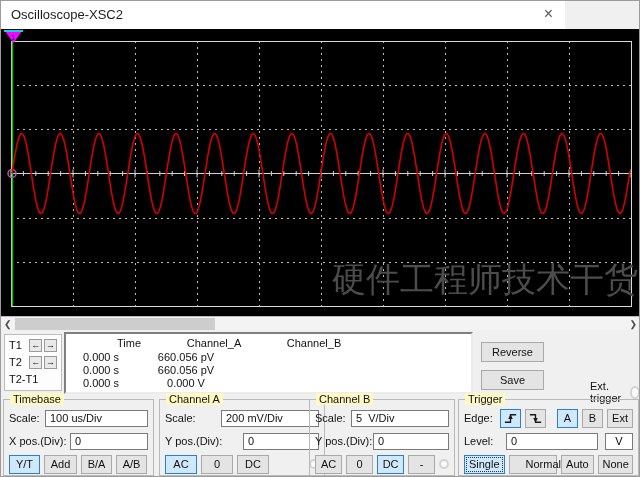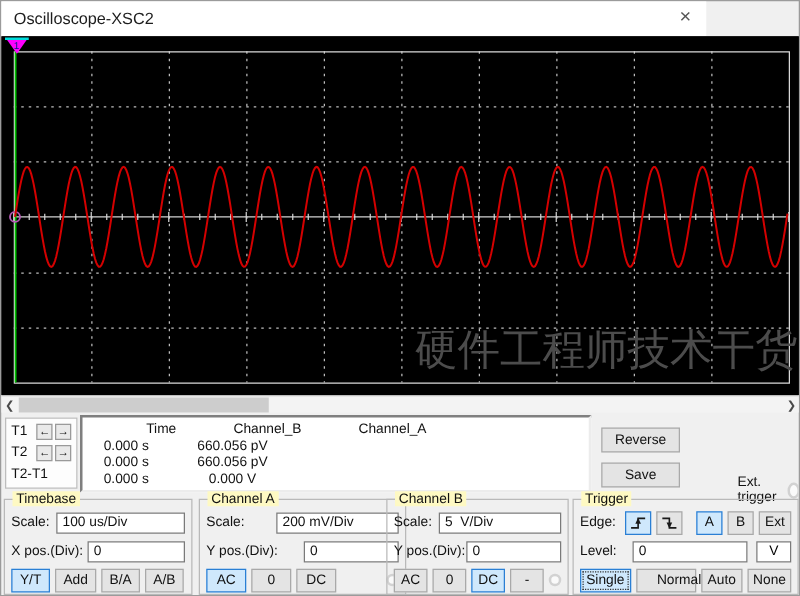--- a/index.html
+++ b/index.html
@@ -170,22 +170,22 @@
       <button class="abtn">→</button>
     </div>
     <div class="crow">
       <span class="clbl wide">T2-T1</span>
     </div>
   </div>
 
   <div class="meas">
     <div class="mrow hdr">
       <span>Time</span>
+      <span>Channel_A</span>
       <span>Channel_B</span>
-      <span>Channel_A</span>
       <span></span>
     </div>
     <div class="mrow">
       <span>0.000 s</span>
       <span>660.056 pV</span>
       <span></span>
       <span></span>
     </div>
     <div class="mrow">
       <span>0.000 s</span>

